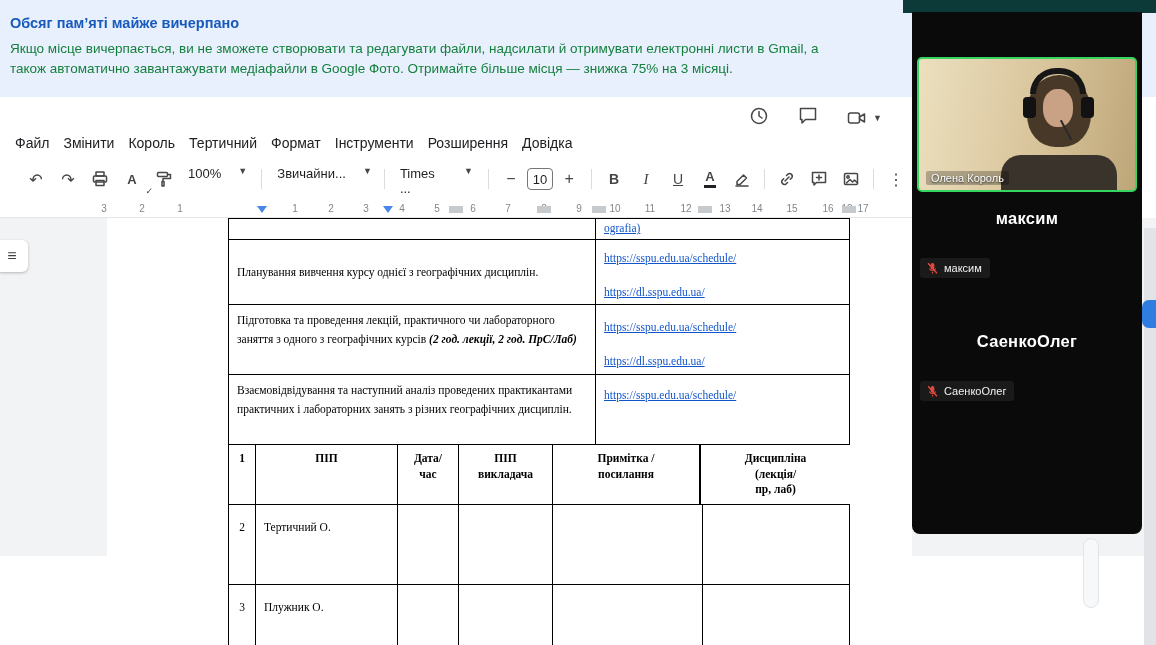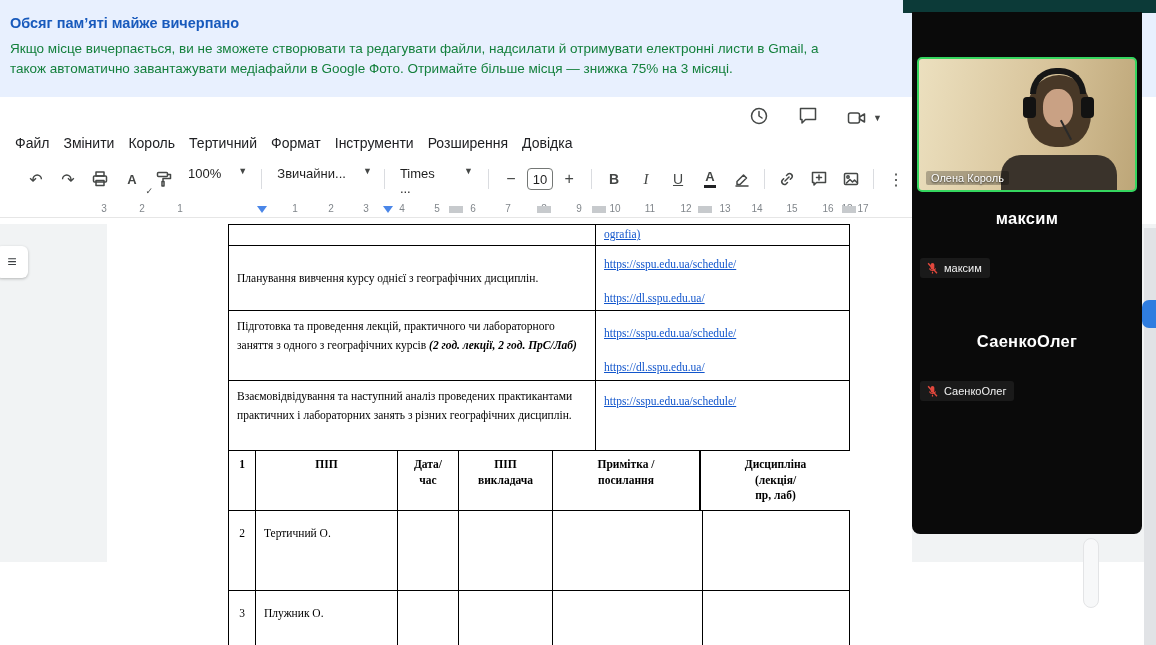--- a/index.html
+++ b/index.html
@@ -40,21 +40,21 @@
   .spell .chk { position:absolute; right:-8px; bottom:-4px; font-size:9px; font-weight:normal; }
   .half-icon { position:absolute; left:-12px; top:166px; font-size:16px; color:#444746; }
 
   
   .ruler { position:absolute; left:0; top:200px; width:912px; height:18px; background:#fff; border-bottom:1px solid #e6e6e6; }
   .rnum { position:absolute; top:3px; transform:translateX(-50%); font-size:10px; color:#80868b; }
   .tabstop { position:absolute; top:6px; width:0; height:0; border-left:5px solid transparent; border-right:5px solid transparent; border-top:7px solid #4a86e8; transform:translateX(-50%); }
   .colmark { position:absolute; top:6px; width:14px; height:7px; background:#c7cacd; transform:translateX(-50%); }
 
   
-  .docarea { position:absolute; left:0; top:218px; width:1156px; height:338px; background:#f1f3f4;margin-top:6px; }
+  .docarea { position:absolute; left:0; top:218px; width:1156px; height:338px; background:#f1f3f4; }
   .outline-btn { position:absolute; left:-4px; top:22px; width:32px; height:32px; background:#fff; border-radius:6px; box-shadow:0 1px 3px rgba(0,0,0,.25); display:flex; align-items:center; justify-content:center; color:#3c4043; font-size:16px; }
   .page { position:absolute; left:107px; top:0; width:805px; height:427px; background:#fff; }
   .tbl { position:absolute; left:121px; top:0; width:622px; border-top:1px solid #000; font-family:"Liberation Serif",serif; }
   .trow { display:flex; border-bottom:1px solid #000; }
   .cell { border-left:1px solid #000; padding:5px 8px; overflow:hidden; }
   .cell.last { border-right:1px solid #000; }
   .dtxt { font-size:11.5px; line-height:1.45; color:#000; }
   .dtxt .em { font-weight:bold; font-style:italic; }
   .dlink { display:block; color:#1155cc; text-decoration:underline; font-size:11.5px; line-height:1.4; }
   .dlink + .dlink { margin-top:18px; }

